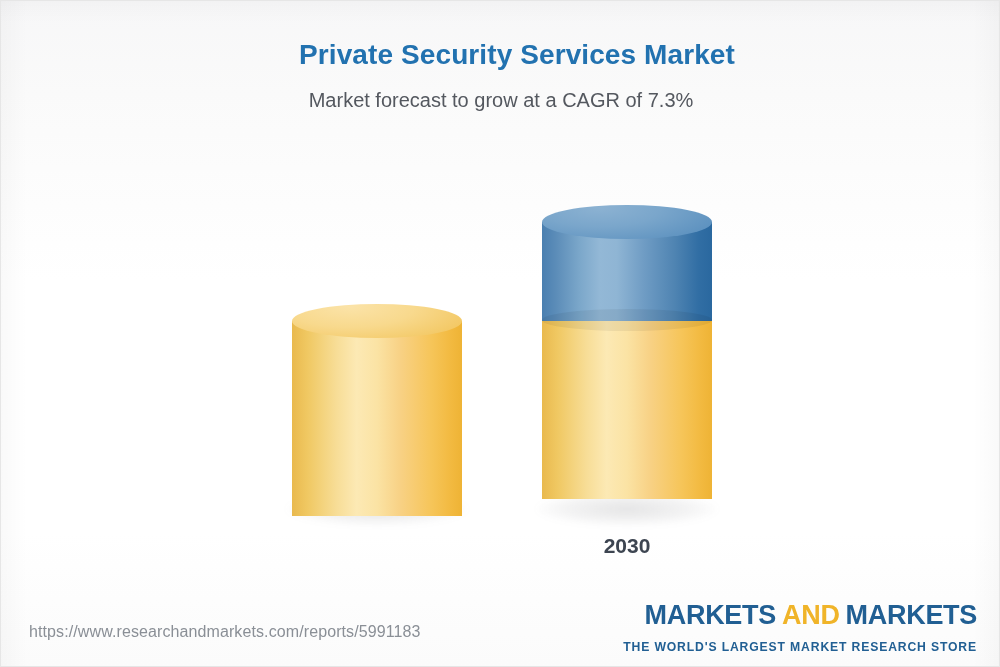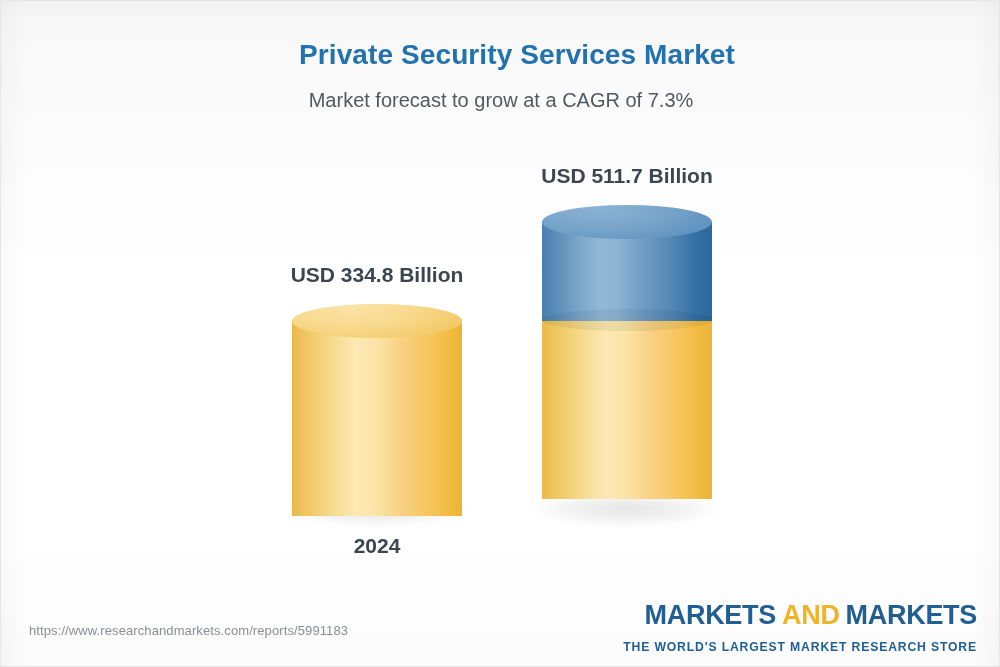--- a/index.html
+++ b/index.html
@@ -139,21 +139,21 @@
     font-weight: bold;
     color: #3d4551;
     white-space: nowrap;
   }
 
   
   .source-url {
     position: absolute;
     left: 28px;
     top: 622px;
-    font-size: 13px;
+    font-size: 16px;
     color: #8a8f96;
     letter-spacing: 0.1px;
     text-align: right;
   }
   .logo {
     position: absolute;
     right: 22px;
     top: 600px;
     text-align: right;
   }
@@ -191,40 +191,38 @@
 
         <div class="cyl-shadow" style="left:-6px; top:188px; width:182px; height:34px;"></div>
 
         <div class="seg-body yellow-body" style="top:17px; height:195px;"></div>
 
         <div class="bottom-round yellow-body" style="top:195px; height:32px;"></div>
 
         <div class="seg yellow-cap" style="top:0px; height:34px;"></div>
       </div>
 
-      <div class="value-label" style="left:276px; top:262px; width:200px;">USD 334.8 Billion</div>
-
-      <div class="cat-label" style="left:291px; top:533px; width:170px;">2024</div>
+
 
       <div class="bar-wrap" style="left:541px; top:204px; width:170px; height:311px;">
 
         <div class="cyl-shadow" style="left:-6px; top:287px; width:182px; height:34px;"></div>
 
         <div class="seg-body yellow-body" style="top:116px; height:178px;"></div>
         <div class="bottom-round yellow-body" style="top:294px; height:32px;"></div>
 
         <div class="seg-body blue-body" style="top:17px; height:99px;"></div>
 
         <div class="cap-seam" style="top:104px; height:22px;"></div>
 
         <div class="seg blue-cap" style="top:0px; height:34px;"></div>
       </div>
 
-      <div class="value-label" style="left:526px; top:163px; width:200px;">USD 511.7 Billion</div>
-
+
+      <div class="cat-label" style="left:541px; top:533px; width:170px;">2030</div>
 
     </div>
 
     <div class="source-url">https://www.researchandmarkets.com/reports/5991183</div>
 
     <div class="logo">
       <div class="logo-main"><span>MARKETS</span><span class="logo-and" style="margin:7px 6px;">AND</span><span>MARKETS</span></div>
       <div class="logo-tag">THE WORLD'S LARGEST MARKET RESEARCH STORE</div>
     </div>
 

